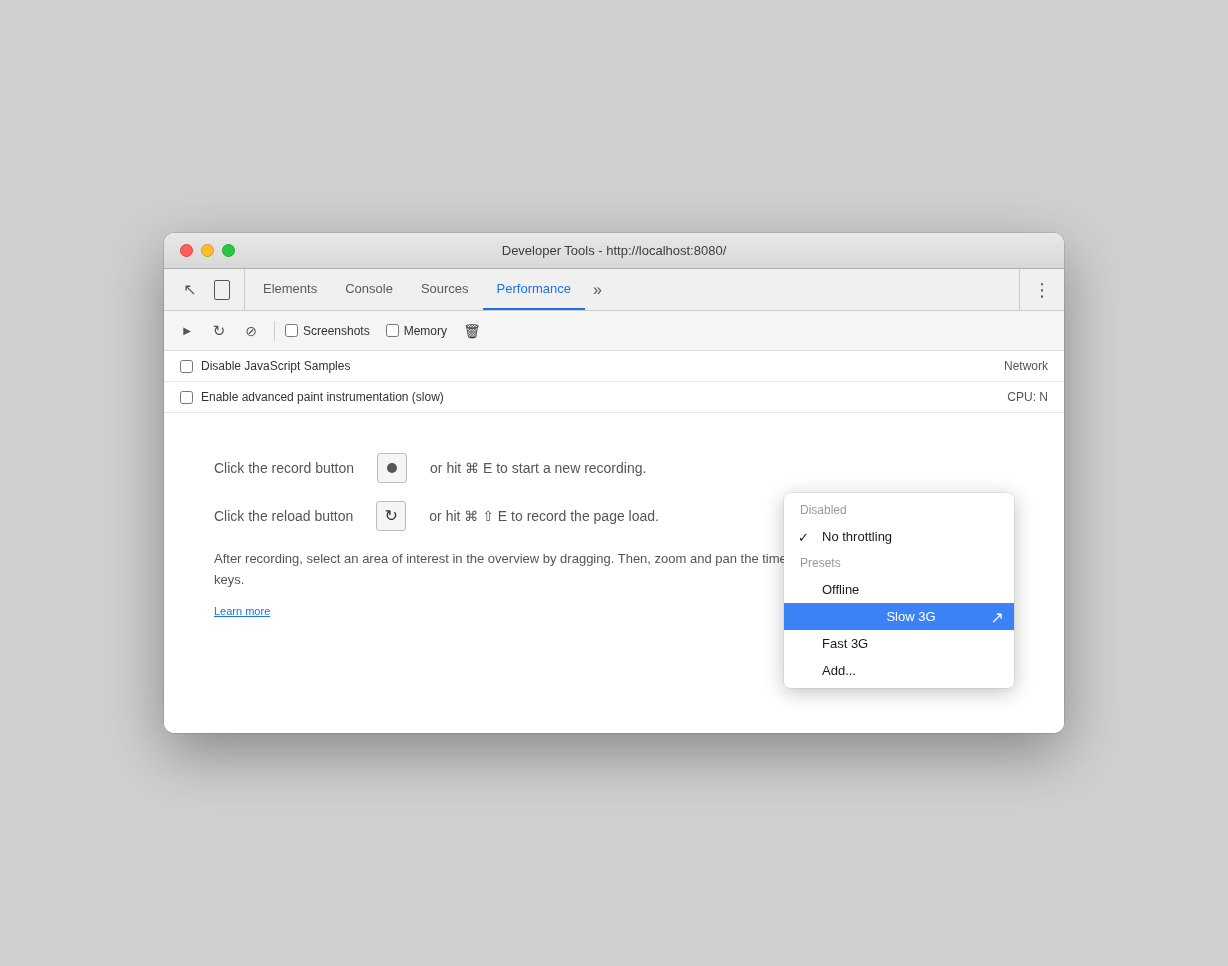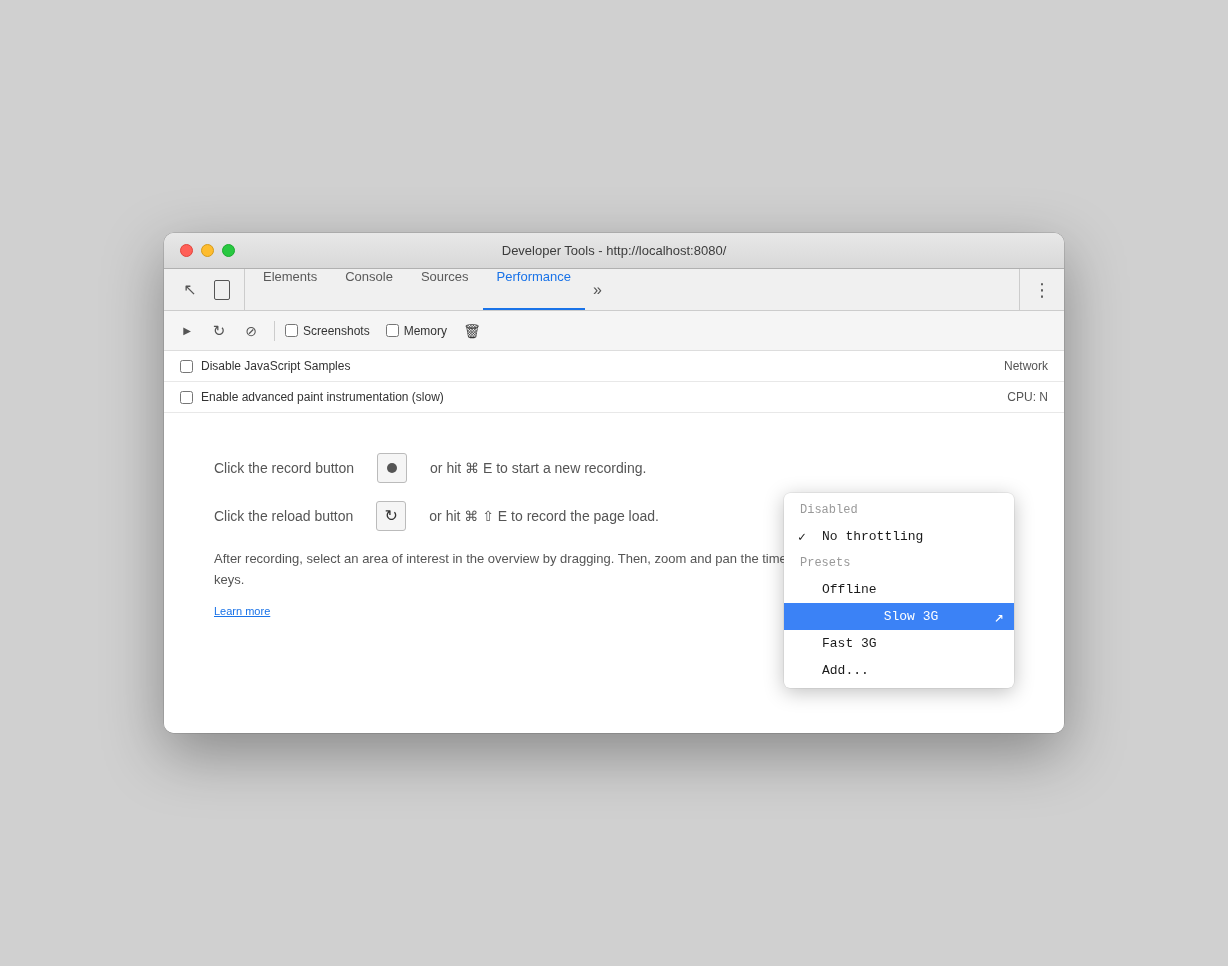--- a/index.html
+++ b/index.html
@@ -93,20 +93,21 @@
 
     .tabs {
       display: flex;
       align-items: stretch;
       flex: 1;
     }
 
     .tab {
       padding: 0 14px;
       display: flex;
+      align-items: center;
       font-size: 13px;
       color: #5a5a5a;
       cursor: pointer;
       border-bottom: 2px solid transparent;
       position: relative;
       white-space: nowrap;
     }
 
     .tab.active {
       color: #1a73e8;
@@ -282,21 +283,20 @@
       overflow: hidden;
     }
 
     .dropdown-item {
       padding: 6px 14px 6px 38px;
       font-size: 13px;
       color: #1a1a1a;
       cursor: pointer;
       position: relative;
       white-space: nowrap;
-      font-family: Liberation Mono, monospace;
     }
 
     .dropdown-item.selected {
       background: #3b82f6;
       color: #fff;
       text-align: center;
     }
 
     .dropdown-item.disabled-label,
     .dropdown-item.section-label {

